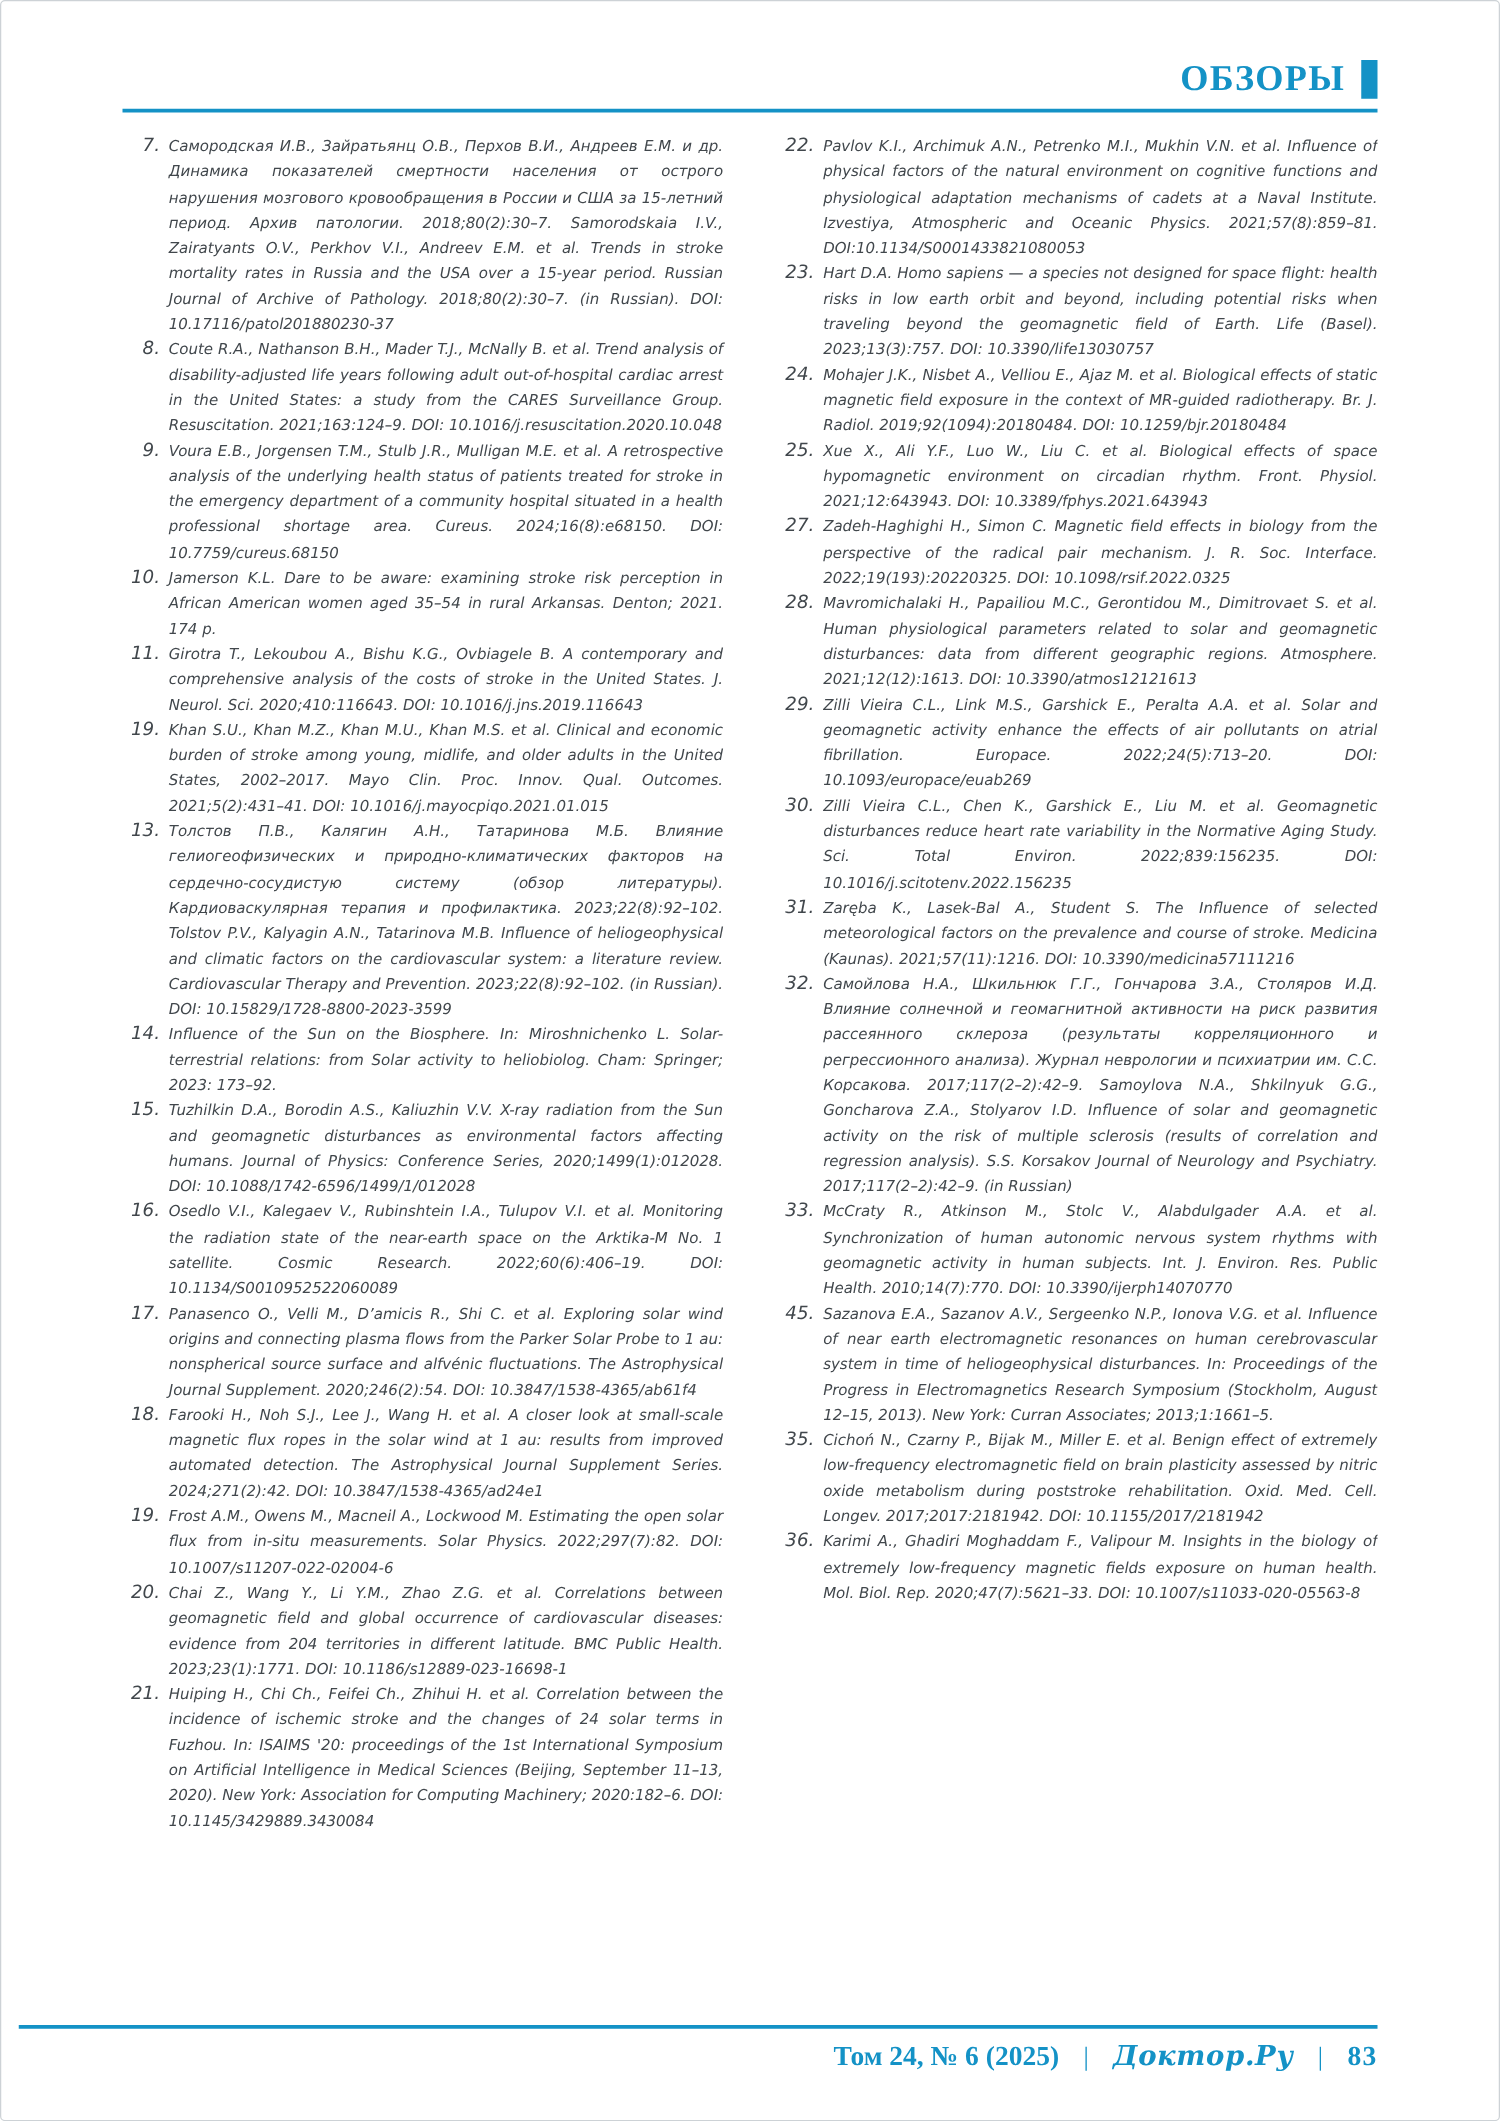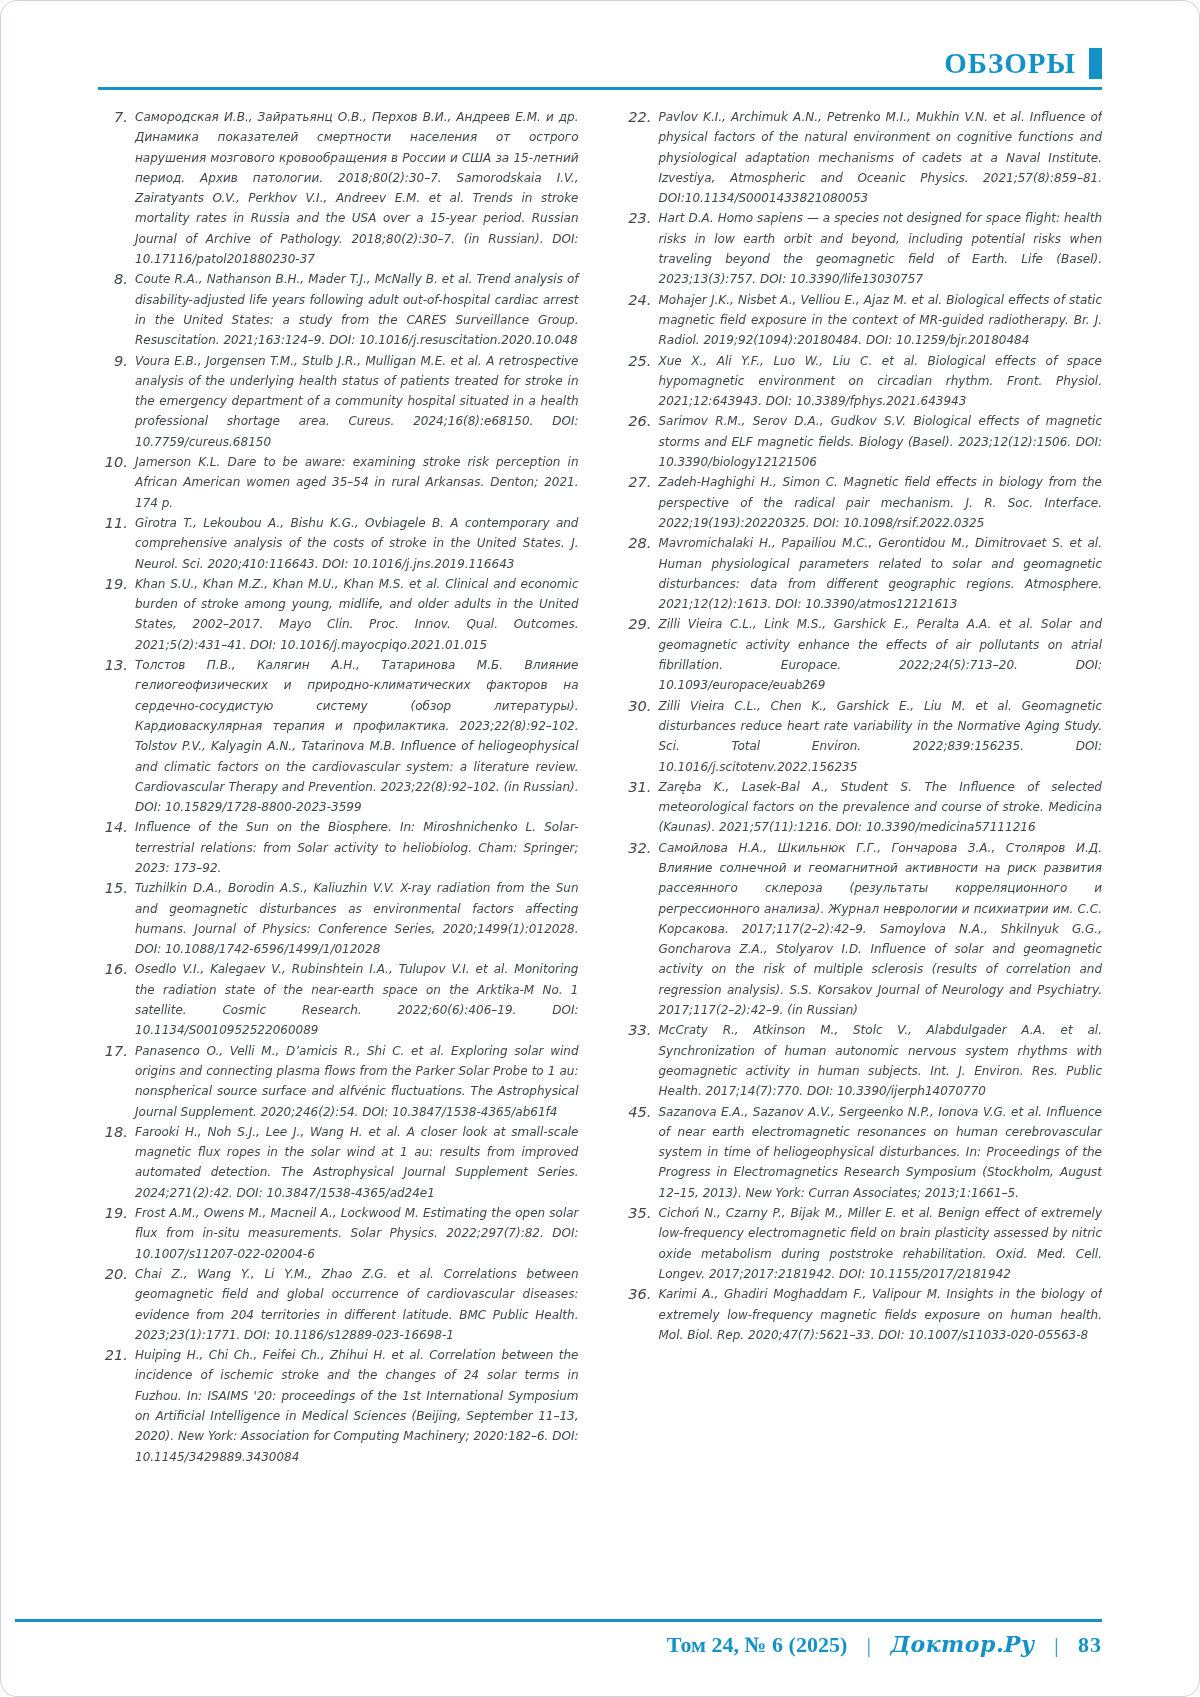--- a/index.html
+++ b/index.html
@@ -6,21 +6,21 @@
   html, body { background: #fff; }
   body {
     width: 1200px; height: 1697px;
     font-family: "DejaVu Sans", sans-serif;
     position: relative;
   }
   .page {
     position: absolute; inset: 0;
     background: #fff;
     border: 1px solid #cdd2d6;
-    border-radius: 17px;
+    border-radius: 4px;
     overflow: hidden;
   }
   
   .header { position: absolute; top: 0; left: 97px; right: 97px; }
   .header-row {
     display: flex; justify-content: flex-end; align-items: center;
     margin-top: 46px;
   }
   .header-title {
     font-family: "Liberation Serif", "DejaVu Serif", serif;
@@ -172,24 +172,20 @@
         </div>
         <div class="ref">
           <span class="ref-num">24.</span>
           <span class="ref-text">Mohajer J.K., Nisbet A., Velliou E., Ajaz M. et al. Biological effects of static magnetic field exposure in the context of MR-guided radiotherapy. Br. J. Radiol. 2019;92(1094):20180484. DOI: 10.1259/bjr.20180484</span>
         </div>
         <div class="ref">
           <span class="ref-num">25.</span>
           <span class="ref-text">Xue X., Ali Y.F., Luo W., Liu C. et al. Biological effects of space hypomagnetic environment on circadian rhythm. Front. Physiol. 2021;12:643943. DOI: 10.3389/fphys.2021.643943</span>
         </div>
         <div class="ref">
-          <span class="ref-num">26.</span>
-          <span class="ref-text">Sarimov R.M., Serov D.A., Gudkov S.V. Biological effects of magnetic storms and ELF magnetic fields. Biology (Basel). 2023;12(12):1506. DOI: 10.3390/biology12121506</span>
-        </div>
-        <div class="ref">
           <span class="ref-num">27.</span>
           <span class="ref-text">Zadeh-Haghighi H., Simon C. Magnetic field effects in biology from the perspective of the radical pair mechanism. J. R. Soc. Interface. 2022;19(193):20220325. DOI: 10.1098/rsif.2022.0325</span>
         </div>
         <div class="ref">
           <span class="ref-num">28.</span>
           <span class="ref-text">Mavromichalaki H., Papailiou M.C., Gerontidou M., Dimitrovaet S. et al. Human physiological parameters related to solar and geomagnetic disturbances: data from different geographic regions. Atmosphere. 2021;12(12):1613. DOI: 10.3390/atmos12121613</span>
         </div>
         <div class="ref">
           <span class="ref-num">29.</span>
           <span class="ref-text">Zilli Vieira C.L., Link M.S., Garshick E., Peralta A.A. et al. Solar and geomagnetic activity enhance the effects of air pollutants on atrial fibrillation. Europace. 2022;24(5):713–20. DOI: 10.1093/europace/euab269</span>
@@ -201,21 +197,21 @@
         <div class="ref">
           <span class="ref-num">31.</span>
           <span class="ref-text">Zaręba K., Lasek-Bal A., Student S. The Influence of selected meteorological factors on the prevalence and course of stroke. Medicina (Kaunas). 2021;57(11):1216. DOI: 10.3390/medicina57111216</span>
         </div>
         <div class="ref">
           <span class="ref-num">32.</span>
           <span class="ref-text">Самойлова Н.А., Шкильнюк Г.Г., Гончарова З.А., Столяров И.Д. Влияние солнечной и геомагнитной активности на риск развития рассеянного склероза (результаты корреляционного и регрессионного анализа). Журнал неврологии и психиатрии им. С.С. Корсакова. 2017;117(2–2):42–9. Samoylova N.A., Shkilnyuk G.G., Goncharova Z.A., Stolyarov I.D. Influence of solar and geomagnetic activity on the risk of multiple sclerosis (results of correlation and regression analysis). S.S. Korsakov Journal of Neurology and Psychiatry. 2017;117(2–2):42–9. (in Russian)</span>
         </div>
         <div class="ref">
           <span class="ref-num">33.</span>
-          <span class="ref-text">McCraty R., Atkinson M., Stolc V., Alabdulgader A.A. et al. Synchronization of human autonomic nervous system rhythms with geomagnetic activity in human subjects. Int. J. Environ. Res. Public Health. 2017;14(7):770. DOI: 10.3390/ijerph14070770</span>
+          <span class="ref-text">McCraty R., Atkinson M., Stolc V., Alabdulgader A.A. et al. Synchronization of human autonomic nervous system rhythms with geomagnetic activity in human subjects. Int. J. Environ. Res. Public Health. 2010;14(7):770. DOI: 10.3390/ijerph14070770</span>
         </div>
         <div class="ref">
           <span class="ref-num">45.</span>
           <span class="ref-text">Sazanova E.A., Sazanov A.V., Sergeenko N.P., Ionova V.G. et al. Influence of near earth electromagnetic resonances on human cerebrovascular system in time of heliogeophysical disturbances. In: Proceedings of the Progress in Electromagnetics Research Symposium (Stockholm, August 12–15, 2013). New York: Curran Associates; 2013;1:1661–5.</span>
         </div>
         <div class="ref">
           <span class="ref-num">35.</span>
           <span class="ref-text">Cichoń N., Czarny P., Bijak M., Miller E. et al. Benign effect of extremely low-frequency electromagnetic field on brain plasticity assessed by nitric oxide metabolism during poststroke rehabilitation. Oxid. Med. Cell. Longev. 2017;2017:2181942. DOI: 10.1155/2017/2181942</span>
         </div>
         <div class="ref">

